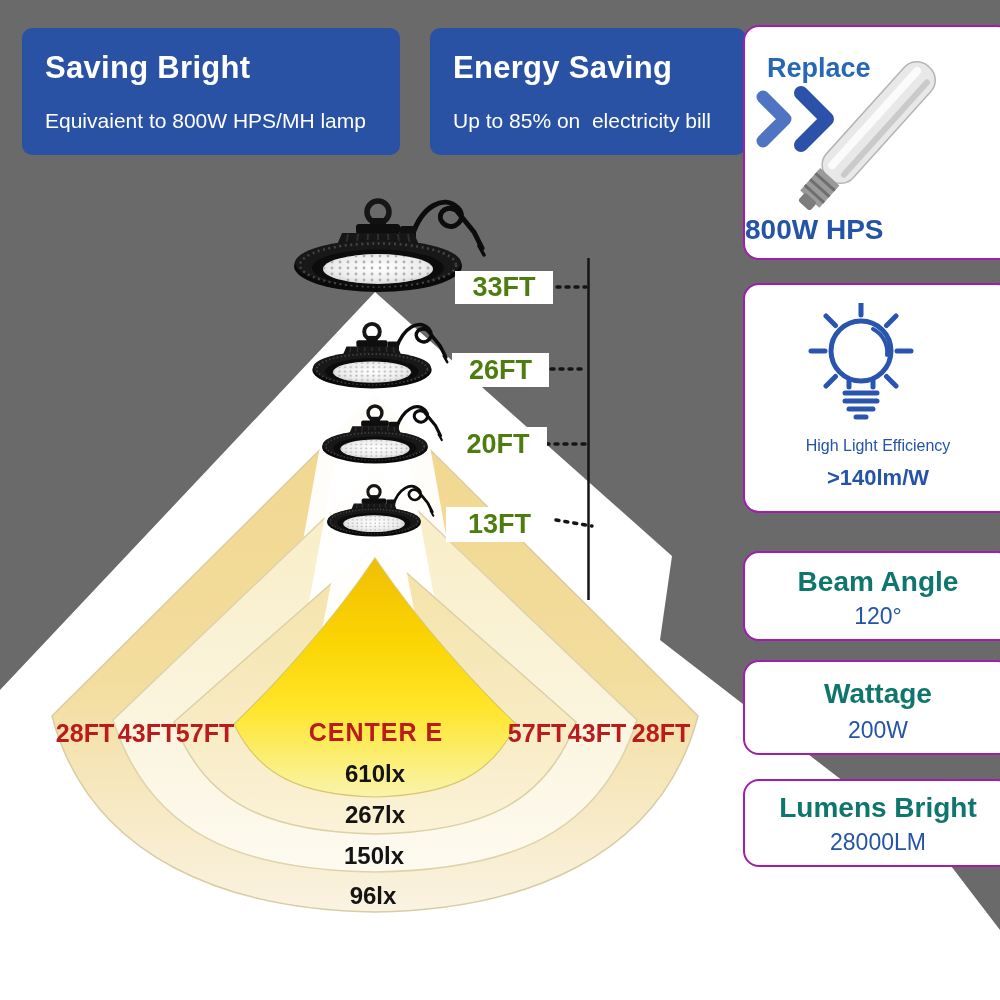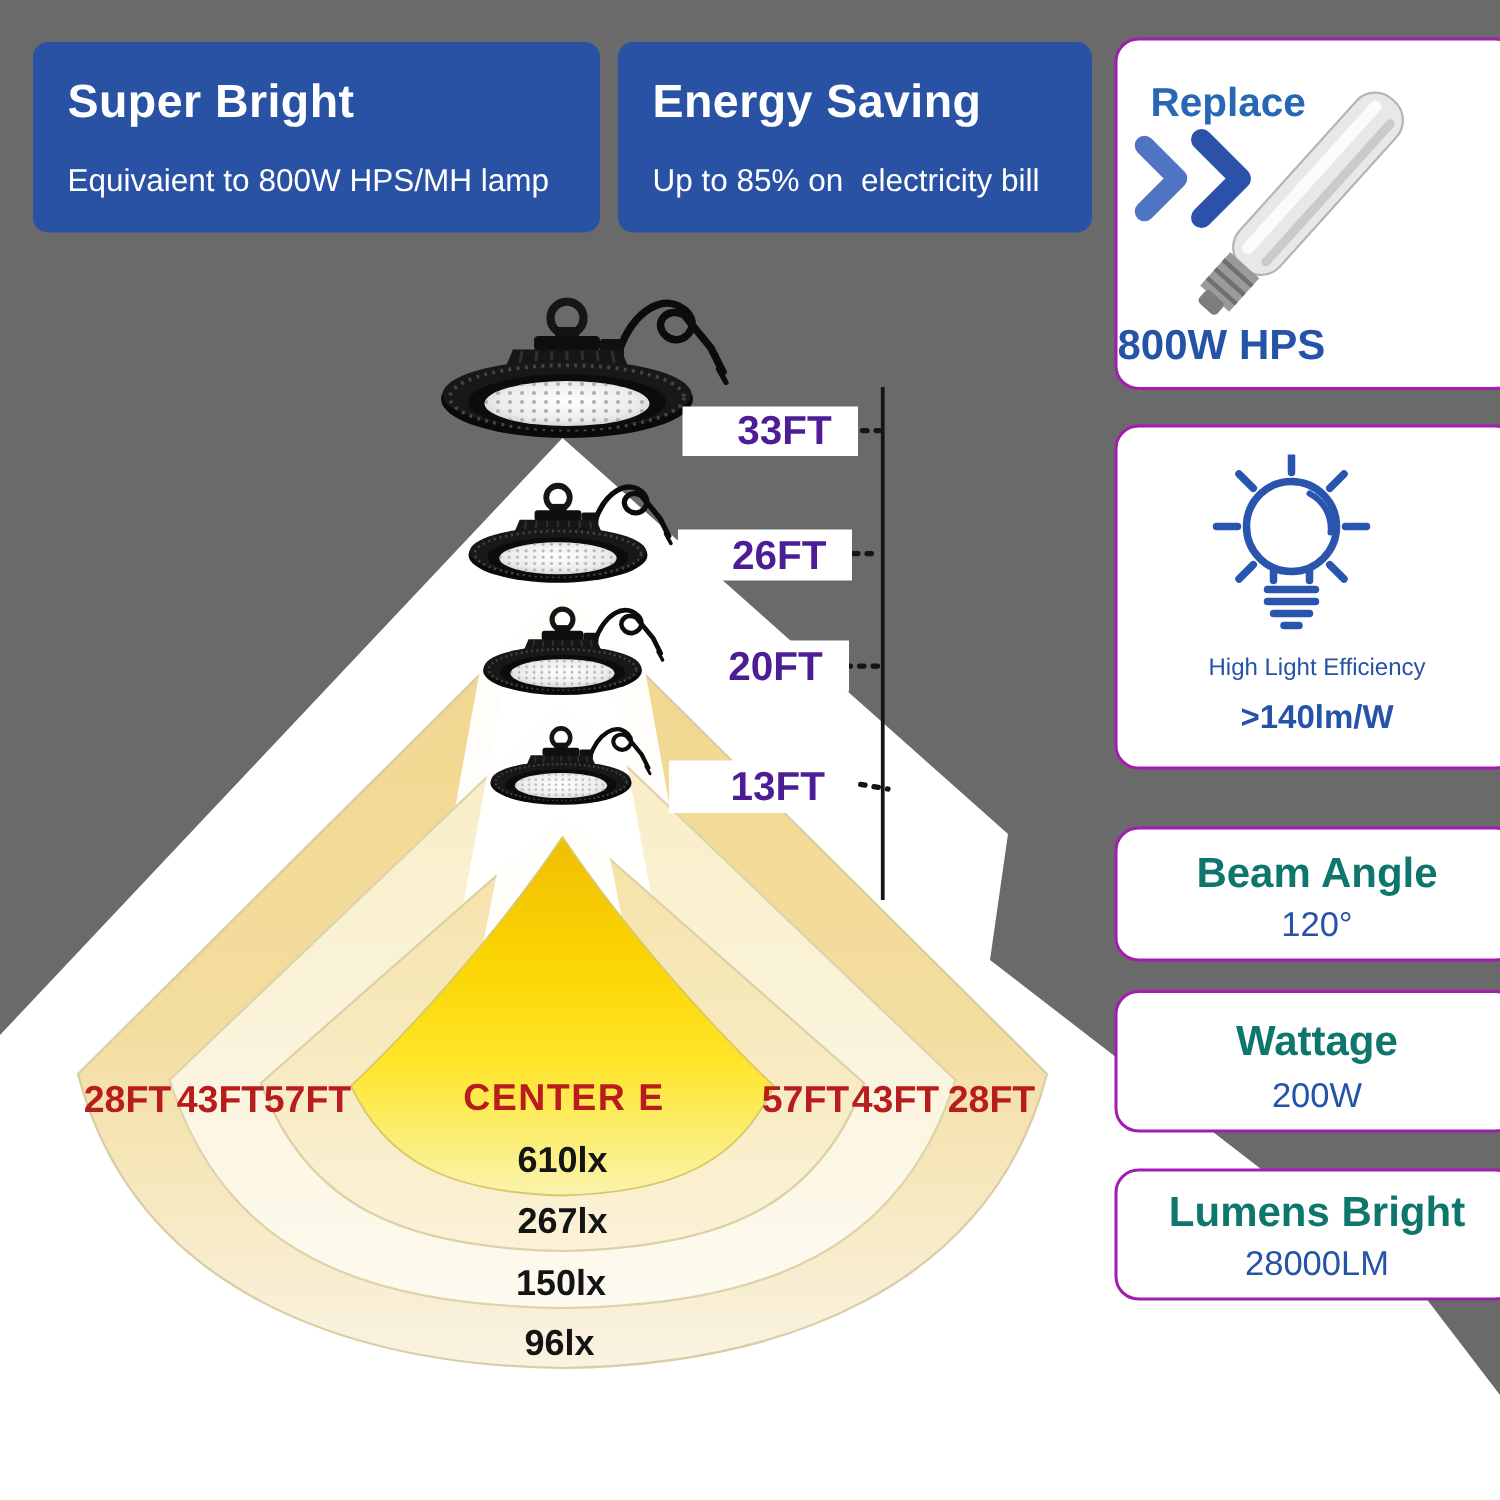--- a/index.html
+++ b/index.html
@@ -2,40 +2,40 @@
 <html><head>
 <meta charset="utf-8">
 <style>
   html,body{margin:0;padding:0;background:#ffffff;}
   .stage{position:relative;width:1000px;height:1000px;overflow:hidden;background:#ffffff;
          font-family:"Liberation Sans",sans-serif;}
   .scene{position:absolute;left:0;top:0;width:1000px;height:1000px;}
 
   .banner{position:absolute;top:28px;height:127px;background:#2a52a4;border-radius:10px;color:#fff;box-sizing:border-box;padding:22px 0 0 23px;}
   .banner-1{left:22px;width:378px;}
-  .banner-2{left:412px;width:316px;}
+  .banner-2{left:430px;width:316px;}
   .banner-title{font-size:31px;font-weight:700;letter-spacing:.3px;}
   .banner-sub{font-size:21px;margin-top:23px;white-space:pre-wrap;}
 
   .card{position:absolute;left:743px;width:270px;background:#fff;border:2px solid #a21caf;border-radius:16px;box-sizing:border-box;}
   .card-replace{top:25px;height:235px;}
   .card-eff{top:283px;height:230px;}
   .card-beam{top:551px;height:90px;}
   .card-watt{top:660px;height:95px;}
   .card-lumens{top:779px;height:88px;}
   .replace-label{position:absolute;left:22px;top:26px;font-size:27px;font-weight:700;color:#2767b3;}
   .product-label{position:absolute;left:0;bottom:12px;width:100%;font-size:28px;font-weight:700;color:#2553a8;}
   .eff-title{position:absolute;left:0;top:152px;width:100%;text-align:center;font-size:16px;color:#2553a8;}
   .eff-value{position:absolute;left:0;top:180px;width:100%;text-align:center;font-size:22px;font-weight:700;color:#2553a8;}
   .spec-title{position:absolute;left:0;width:100%;text-align:center;font-size:28px;font-weight:700;color:#0f766e;top:13px;}
   .spec-value{position:absolute;left:0;width:100%;text-align:center;font-size:23px;color:#2553a8;top:50px;}
   .card-watt .spec-title{top:16px}.card-watt .spec-value{top:55px}
   .card-lumens .spec-title{top:11px}.card-lumens .spec-value{top:48px}
 
-  .hbox{position:absolute;background:#ffffff;color:#4c1d95;font-weight:700;font-size:27px;text-align:center;padding-left:19px;}
+  .hbox{position:absolute;background:#ffffff;color:#4d7c0f;font-weight:700;font-size:27px;text-align:center;}
   .flabel{position:absolute;transform:translateX(-50%);font-weight:700;font-size:25px;color:#b91c1c;white-space:nowrap;}
   .lux{position:absolute;transform:translateX(-50%);font-weight:700;font-size:24px;color:#141414;}
   .center-label{letter-spacing:1px;}
   .abs-svg{position:absolute;}
 </style>
 </head>
 <body>
 
 <div class="stage">
 
@@ -112,21 +112,21 @@
 
     <g>
       <use href="#ufoLamp" transform="translate(378,266)"></use>
       <use href="#ufoLamp" transform="translate(372,370) scale(0.71)"></use>
       <use href="#ufoLamp" transform="translate(375,447) scale(0.63)"></use>
       <use href="#ufoLamp" transform="translate(374,522) scale(0.56)"></use>
     </g>
   </svg>
 
   <div class="banner banner-1">
-    <div class="banner-title">Super Bright</div>
+    <div class="banner-title">Saving Bright</div>
     <div class="banner-sub">Equivaient to 800W HPS/MH lamp</div>
   </div>
   <div class="banner banner-2">
     <div class="banner-title">Energy Saving</div>
     <div class="banner-sub">Up to 85% on  electricity bill</div>
   </div>
 
   <div class="card card-replace">
     <div class="replace-label">Replace</div>
     <svg class="abs-svg" style="left:0;top:0" width="232" height="235" viewBox="0 0 232 235">

